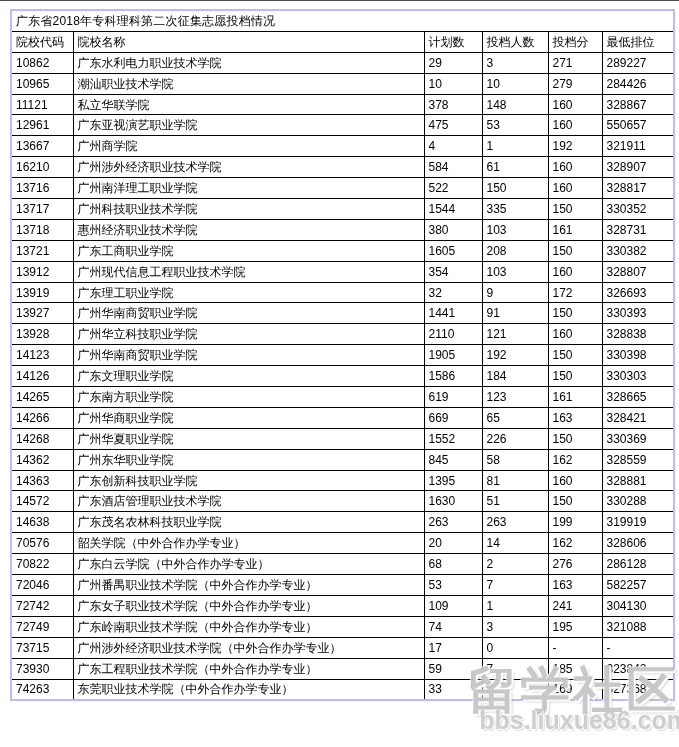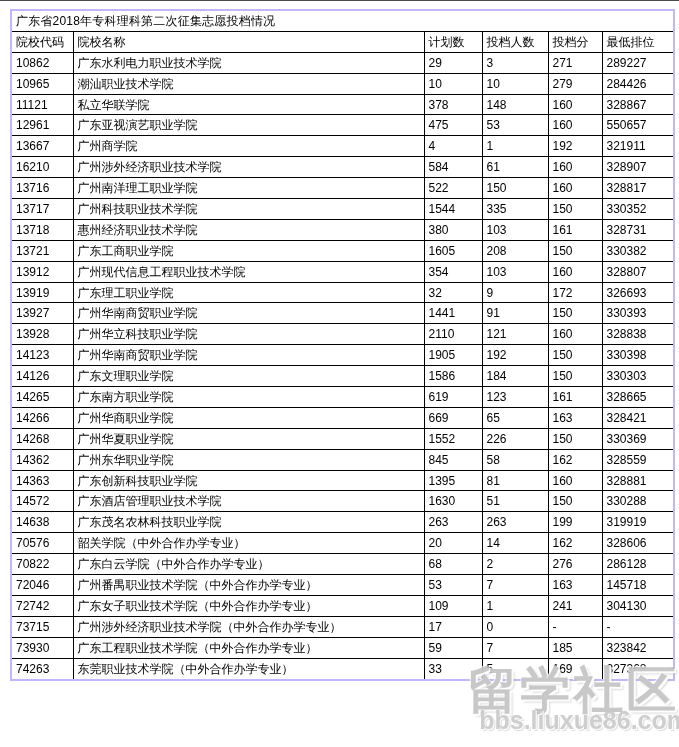--- a/index.html
+++ b/index.html
@@ -305,29 +305,37 @@
         <td>2</td>
         <td>276</td>
         <td>286128</td>
       </tr>
       <tr>
         <td>72046</td>
         <td>广州番禺职业技术学院（中外合作办学专业）</td>
         <td>53</td>
         <td>7</td>
         <td>163</td>
-        <td>145718</td>
+        <td>582257</td>
       </tr>
       <tr>
         <td>72742</td>
         <td>广东女子职业技术学院（中外合作办学专业）</td>
         <td>109</td>
         <td>1</td>
         <td>241</td>
         <td>304130</td>
+      </tr>
+      <tr>
+        <td>72749</td>
+        <td>广东岭南职业技术学院（中外合作办学专业）</td>
+        <td>74</td>
+        <td>3</td>
+        <td>195</td>
+        <td>321088</td>
       </tr>
       <tr>
         <td>73715</td>
         <td>广州涉外经济职业技术学院（中外合作办学专业）</td>
         <td>17</td>
         <td>0</td>
         <td>-</td>
         <td>-</td>
       </tr>
       <tr>

